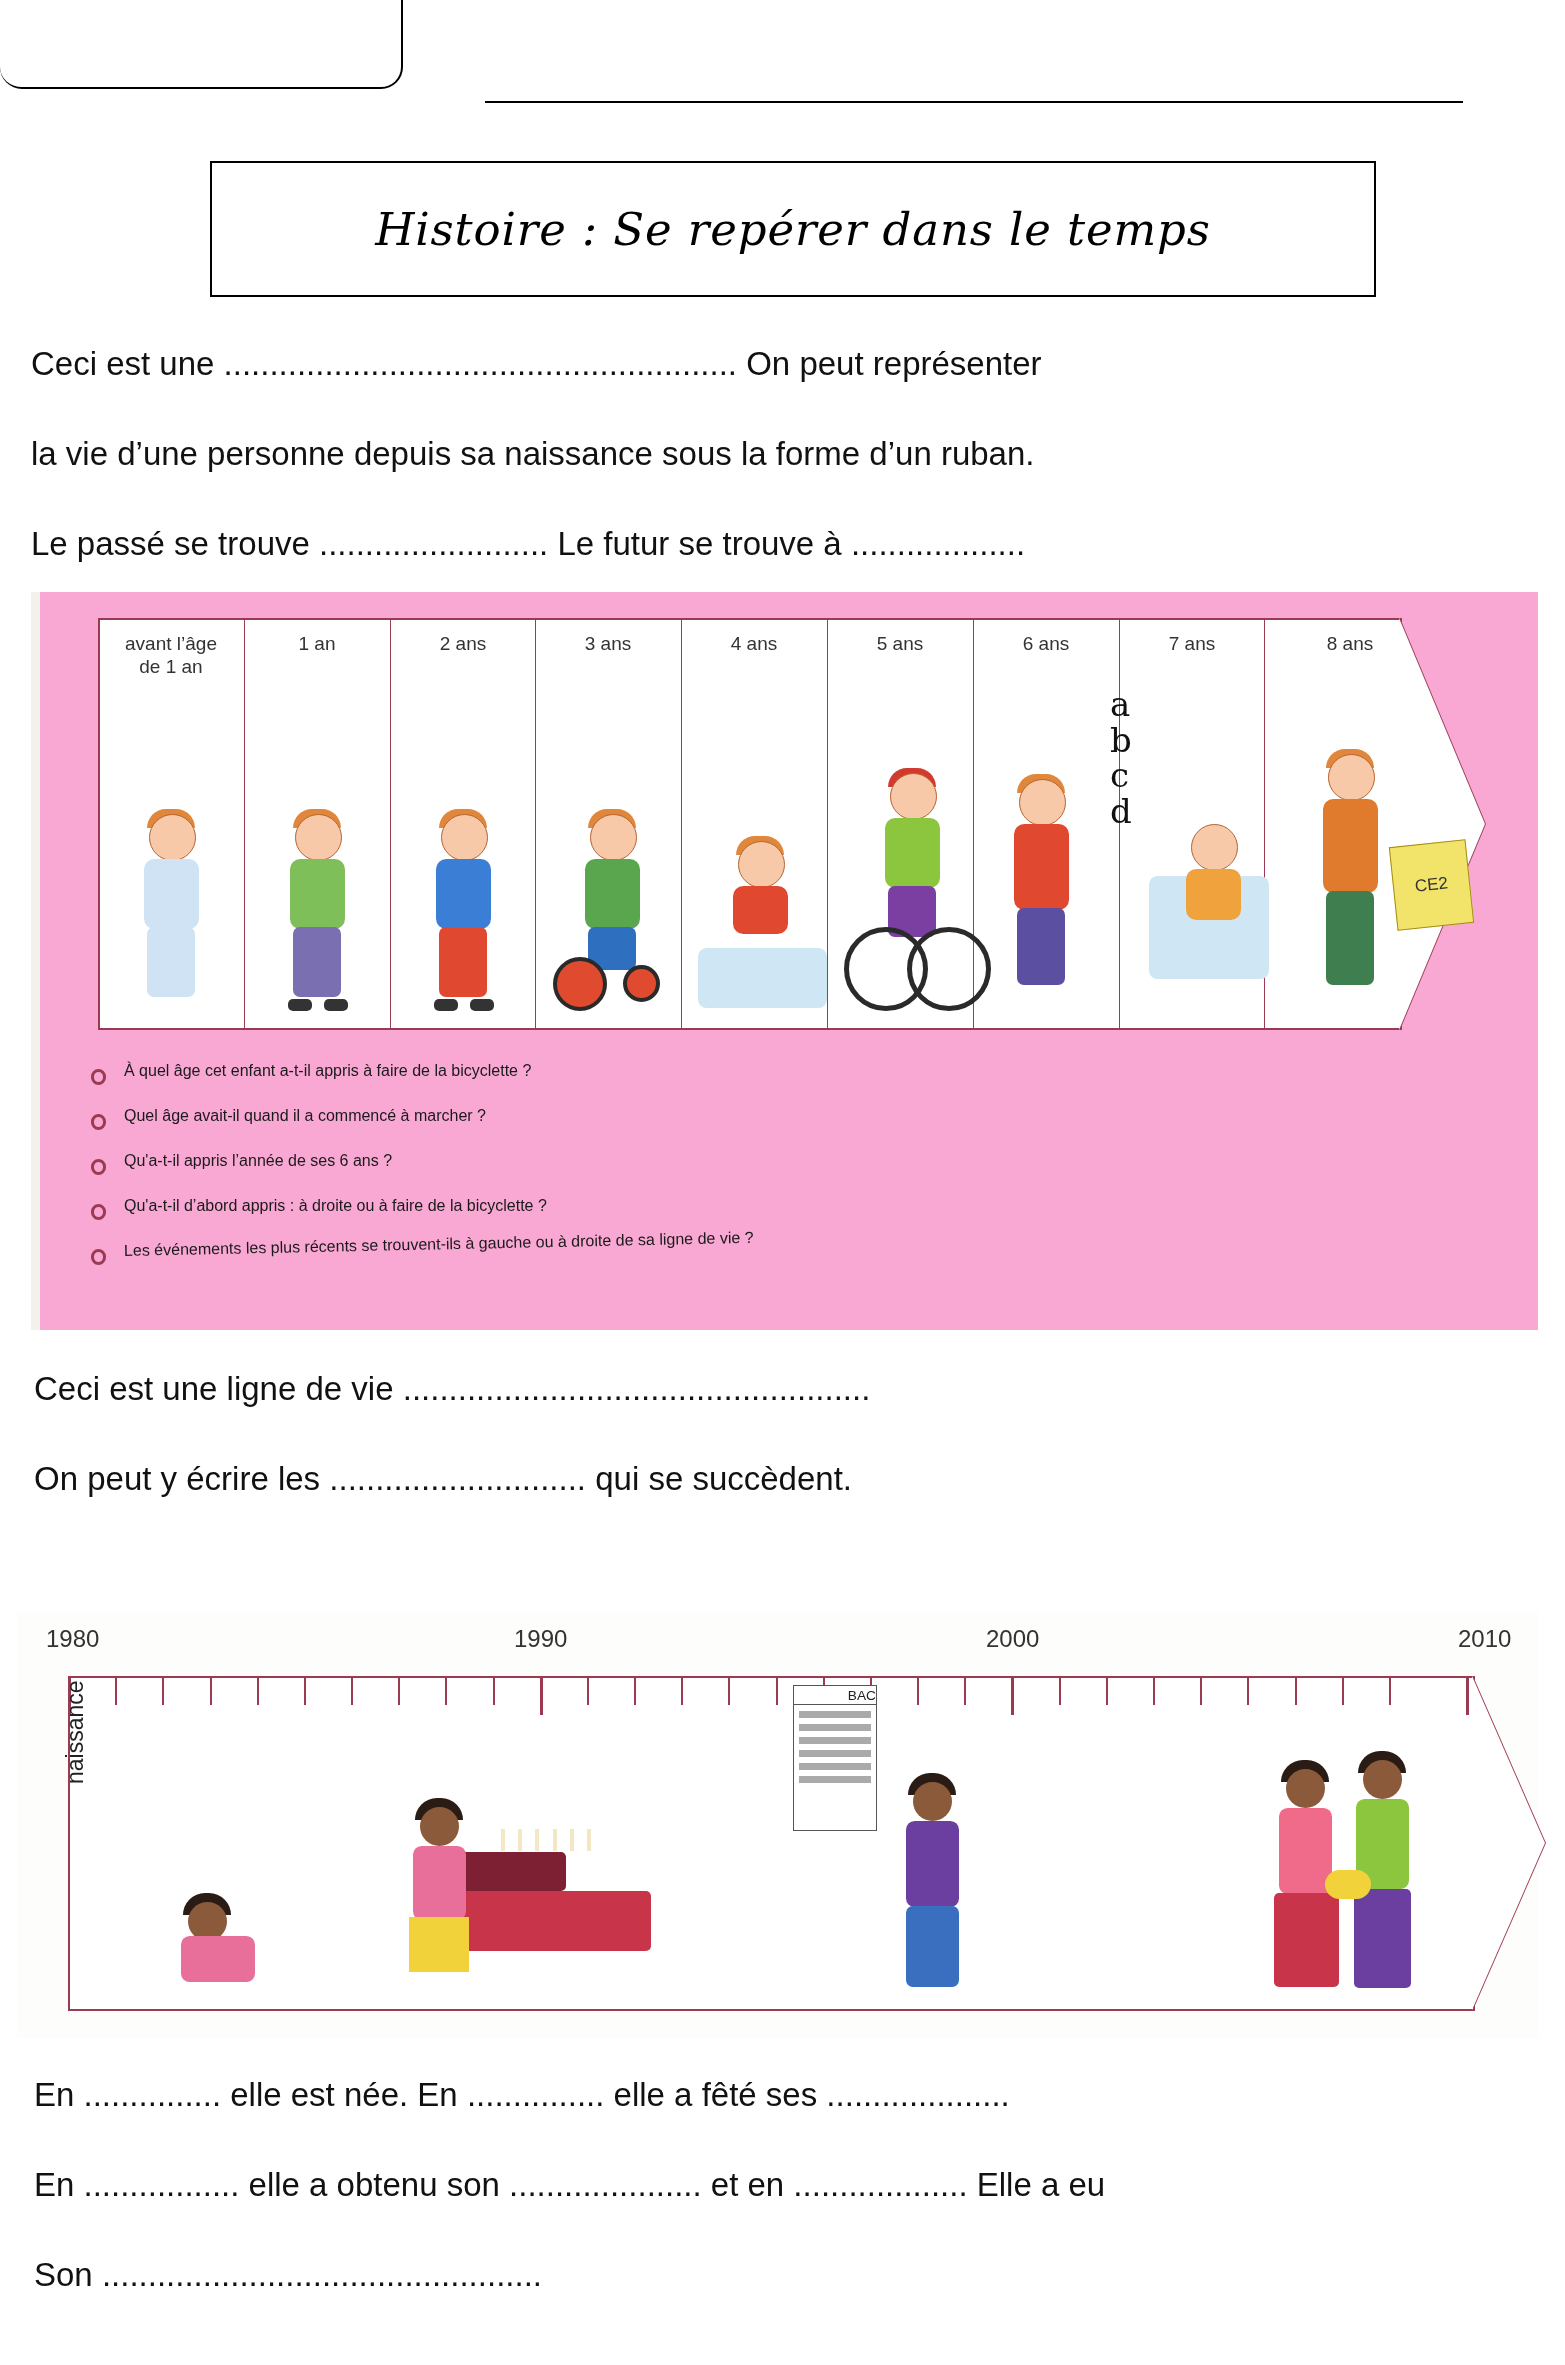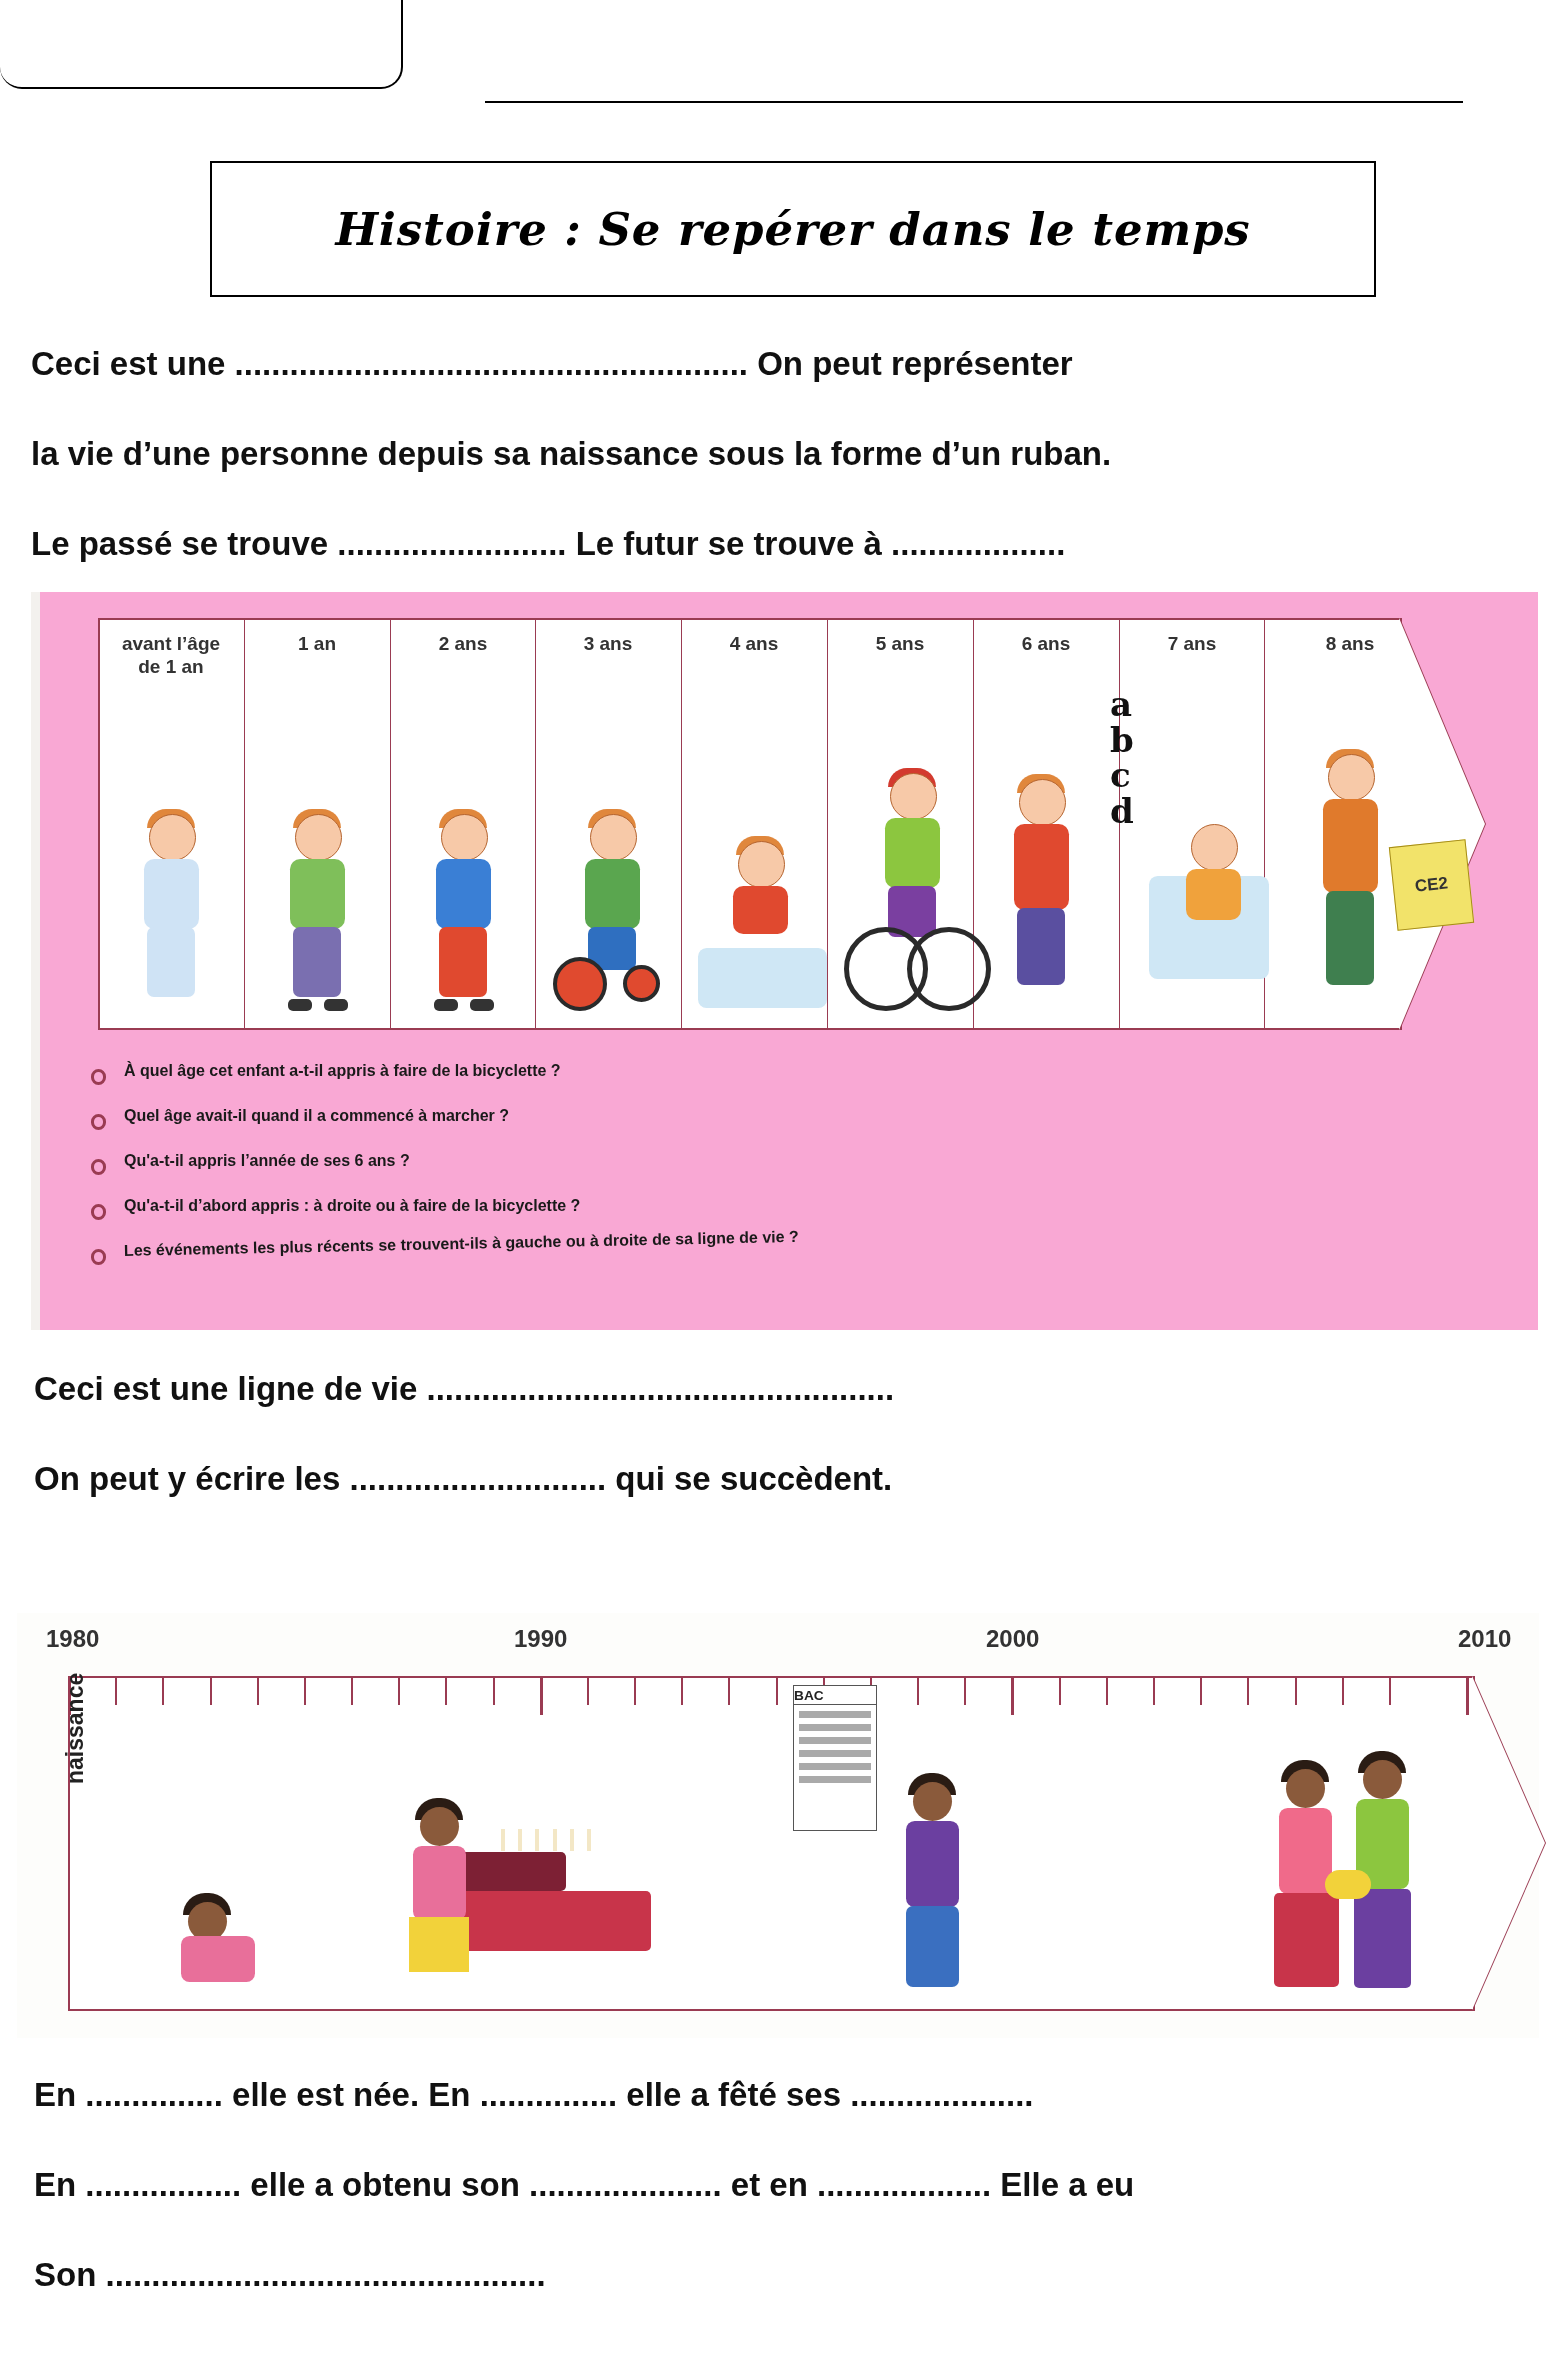--- a/index.html
+++ b/index.html
@@ -13,21 +13,20 @@
     font-family: "Liberation Sans", sans-serif;
     color: #000;
     position: relative;
     overflow: hidden;
   }
   .page {
     position: relative;
     width: 1461px;
     height: 2366px;
     box-sizing: border-box;
-    font-weight: bold;
   }
 
   
   .name-box {
     position: absolute;
     left: 0px;
     top: -24px;
     width: 403px;
     height: 113px;
     border: 2.6px solid #000;
@@ -379,21 +378,21 @@
     background: #fff;
     border: 1.7px solid #555;
   }
   .bac-sheet .row {
     height: 6.9px;
     margin: 6px 5.1px;
     background: #aaa;
   }
   .bac-sheet .ttl {
     font-size: 13.7px;
-    text-align: left;
+    text-align: right;
     color: #222;
     border-bottom: 0.9px solid #555;
     padding: 1.7px 0;
   }
   .baby {
     position: absolute;
     width: 46px; height: 29px;
     background: #f2d23a;
     border-radius: 15.4px;
   }

